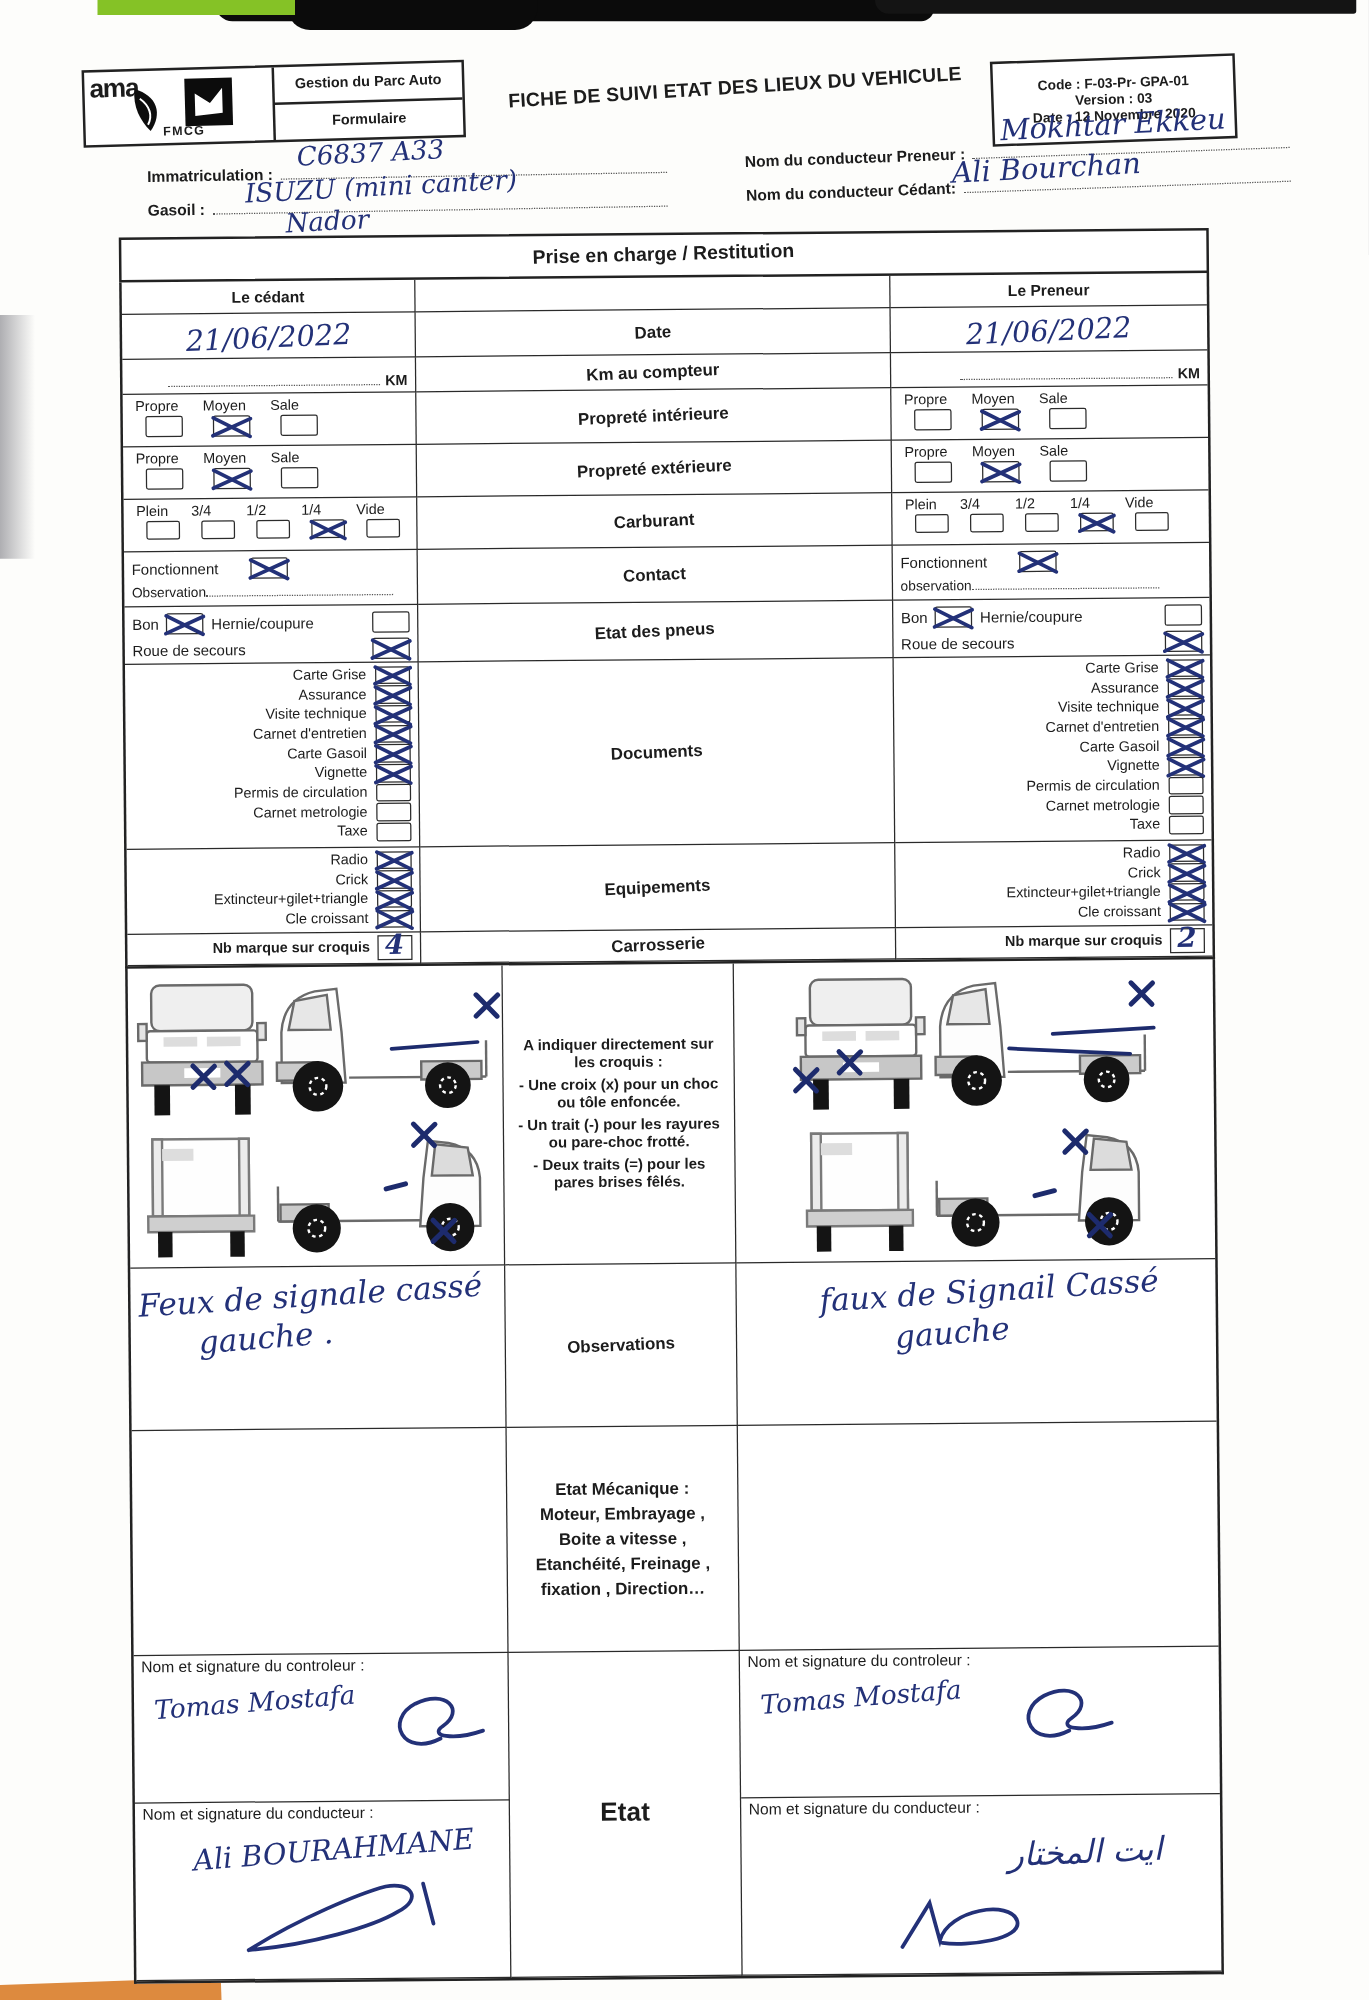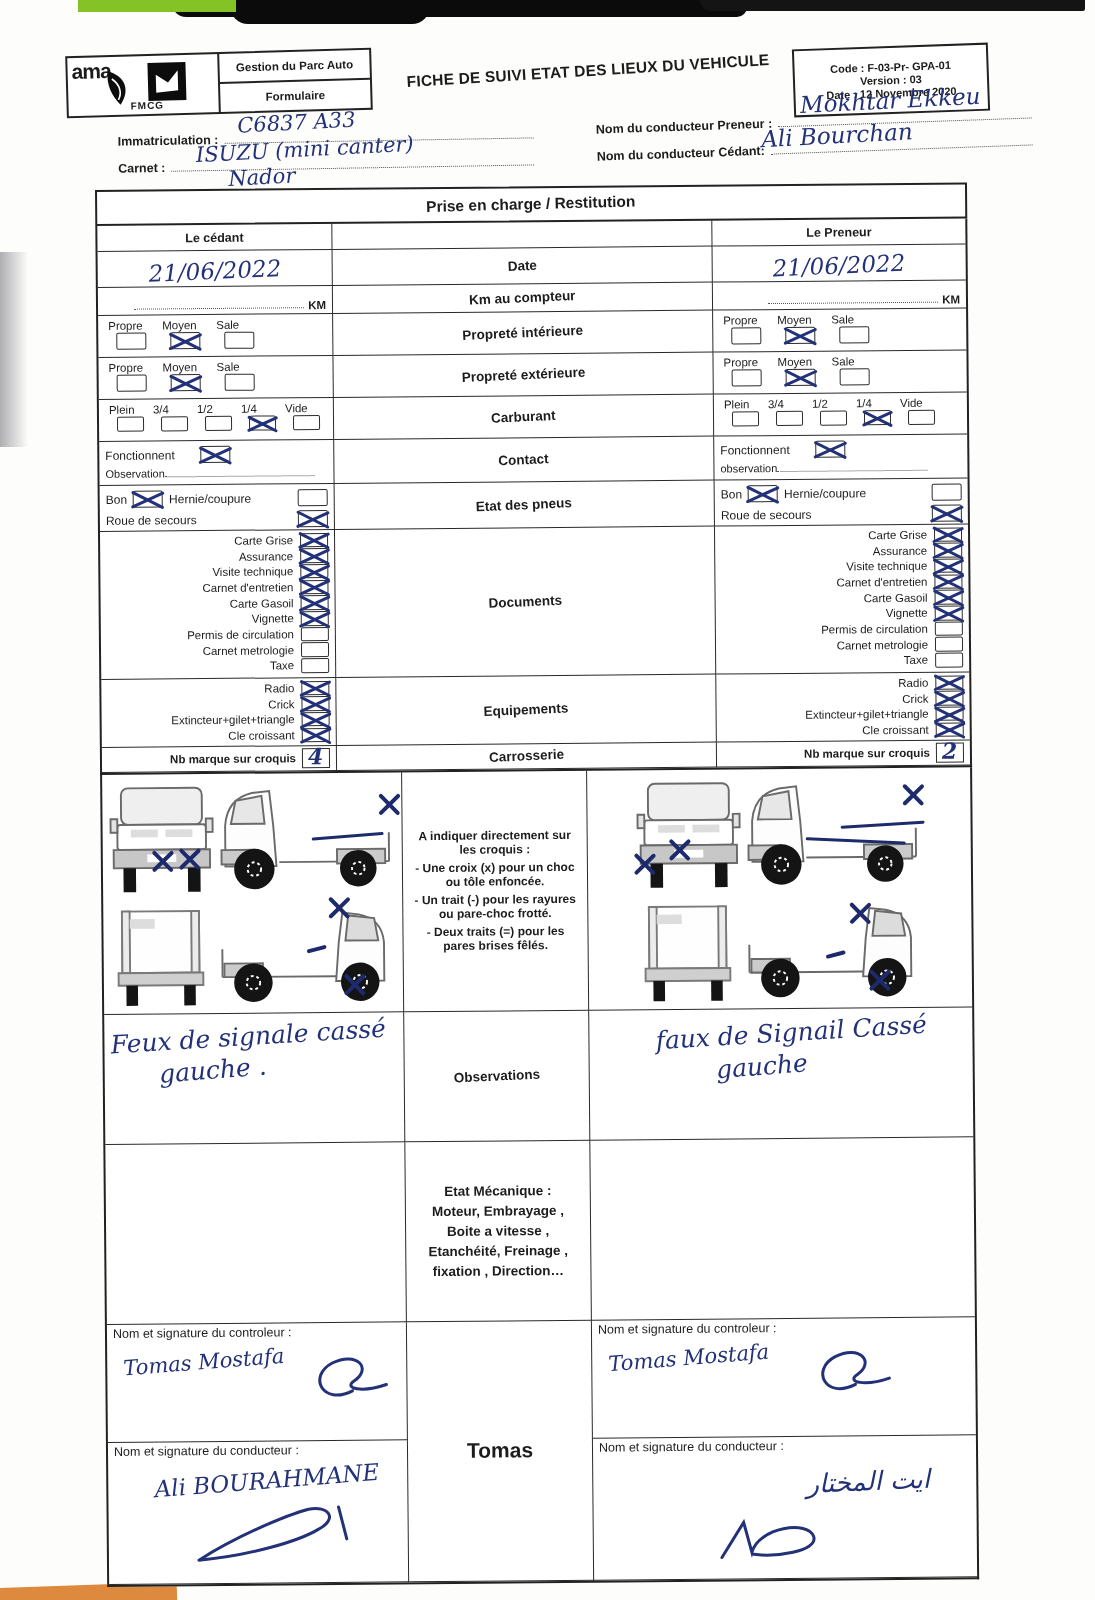--- a/index.html
+++ b/index.html
@@ -150,21 +150,21 @@
     <div>Date : 12 Novembre 2020</div>
   </div>
 
   <div class="identity">
     <div class="id-row">
       <span class="id-label">Immatriculation :</span>
       <span class="dots"></span>
       <span class="id-ink ink" style="left:120px;top:-8px;">C6837 A33</span>
     </div>
     <div class="id-row">
-      <span class="id-label">Carnet :</span>
+      <span class="id-label">Gasoil :</span>
       <span class="dots"></span>
       <span class="id-ink ink" style="left:78px;top:-8px;">ISUZU  (mini canter)</span>
     </div>
     <div class="id-row">
       <span class="id-label">Région :</span>
       <span class="dots" style="max-width:180px"></span>
       <span class="id-ink ink" style="left:110px;top:-8px;">Nador</span>
     </div>
   </div>
 
@@ -651,21 +651,21 @@
       <div class="cell last" style="grid-area:3/3"></div>
 
       <div class="cell" style="grid-area:4/1">
         <div class="sig-label">Nom et signature du controleur :</div>
         <span class="sig-name ink">Tomas Mostafa</span>
         <svg class="sig-swirl" style="right:14px;top:28px" width="110" height="60" viewBox="0 0 110 60">
           <path d="M70,40 C40,55 25,25 50,12 C75,0 90,18 72,30 C60,38 80,42 104,34" stroke="#233178" stroke-width="3" fill="none" stroke-linecap="round"></path>
         </svg>
       </div>
       <div class="cell visa-cell" style="grid-area:4/2/6/3">
-          <span>Tomas</span>
+          <span>Etat</span>
         </div>
       <div class="cell last" style="grid-area:4/3">
         <div class="sig-label">Nom et signature du controleur :</div>
         <span class="sig-name ink">Tomas Mostafa</span>
         <svg class="sig-swirl" style="right:80px;top:26px" width="110" height="60" viewBox="0 0 110 60">
           <path d="M70,40 C40,55 25,25 50,12 C75,0 90,18 72,30 C60,38 80,42 104,34" stroke="#233178" stroke-width="3" fill="none" stroke-linecap="round"></path>
         </svg>
       </div>
 
       <div class="cell" style="grid-area:5/1">

